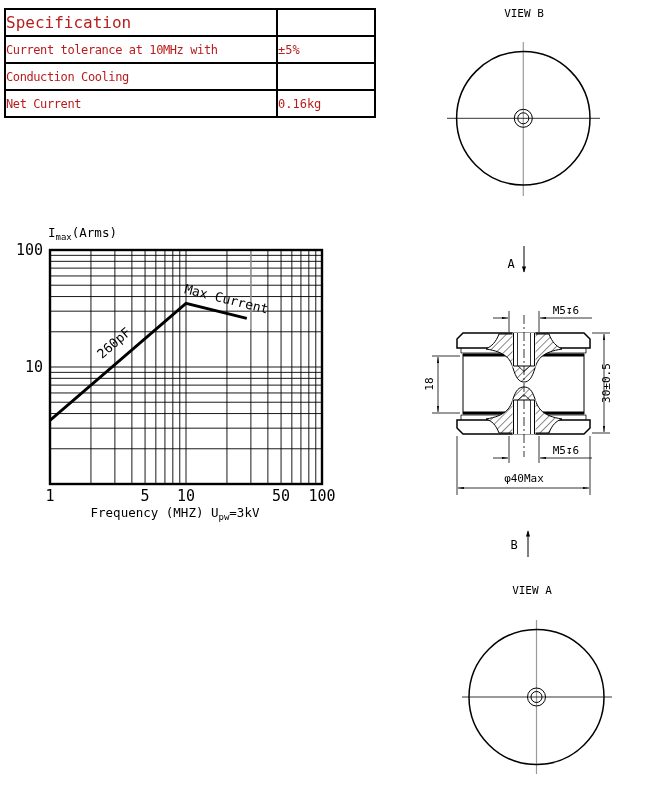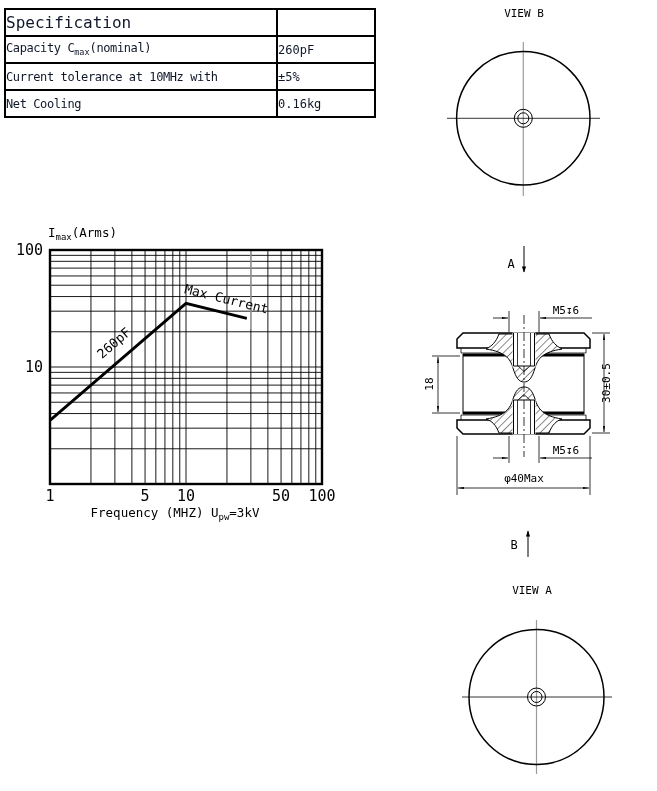--- a/index.html
+++ b/index.html
@@ -1,17 +1,17 @@
 <!DOCTYPE html>
 <html><head>
 <meta charset="utf-8">
 <style>
   html,body{margin:0;padding:0;background:#fff;}
   .page{position:relative;width:657px;height:791px;background:#ffffff;
-        font-family:"DejaVu Sans Mono","Liberation Mono",monospace;color:#0f172a;overflow:hidden;}
+        font-family:"DejaVu Sans Mono","Liberation Mono",monospace;color:#b91c1c;overflow:hidden;}
 
   
   table.spec{position:absolute;left:4px;top:8px;width:370px;border-collapse:collapse;table-layout:fixed;}
   table.spec td{border:2px solid #000;height:25px;padding:0;white-space:nowrap;overflow:hidden;vertical-align:middle;}
   td.hdr{font-size:16px;padding-left:7px;}
   td.lbl{font-size:12px;letter-spacing:-0.4px;padding-left:8px;}
   td.val{font-size:12px;padding-left:11px;}
   sub{font-size:8.5px;letter-spacing:0;}
 
   
@@ -37,30 +37,30 @@
   <table class="spec">
     <colgroup>
         <col style="width:272px">
         <col style="width:98px">
       </colgroup>
     <tbody>
       <tr>
         <td class="hdr">Specification</td>
         <td class="hdr"></td>
       </tr>
-    <tr>
-          <td class="lbl">Capacity C<sub>max</sub>(nominal)</td>
-          <td class="val">260pF</td>
-        </tr>
         <tr>
           <td class="lbl">Current tolerance at 10MHz with</td>
           <td class="val">±5%</td>
         </tr>
         <tr>
-          <td class="lbl">Net Cooling</td>
+          <td class="lbl">Conduction Cooling</td>
+          <td class="val"></td>
+        </tr>
+        <tr>
+          <td class="lbl">Net Current</td>
           <td class="val">0.16kg</td>
         </tr>
       </tbody>
   </table>
 
   <svg class="chart" width="400" height="310" viewBox="0 0 400 310">
       <g>
         <line x1="90.94007941030145" y1="30" x2="90.94007941030145" y2="264" stroke="#000" stroke-width="0.9"></line>
         <line x1="114.88849064187409" y1="30" x2="114.88849064187409" y2="264" stroke="#000" stroke-width="0.9"></line>
         <line x1="131.8801588206029" y1="30" x2="131.8801588206029" y2="264" stroke="#000" stroke-width="0.9"></line>

